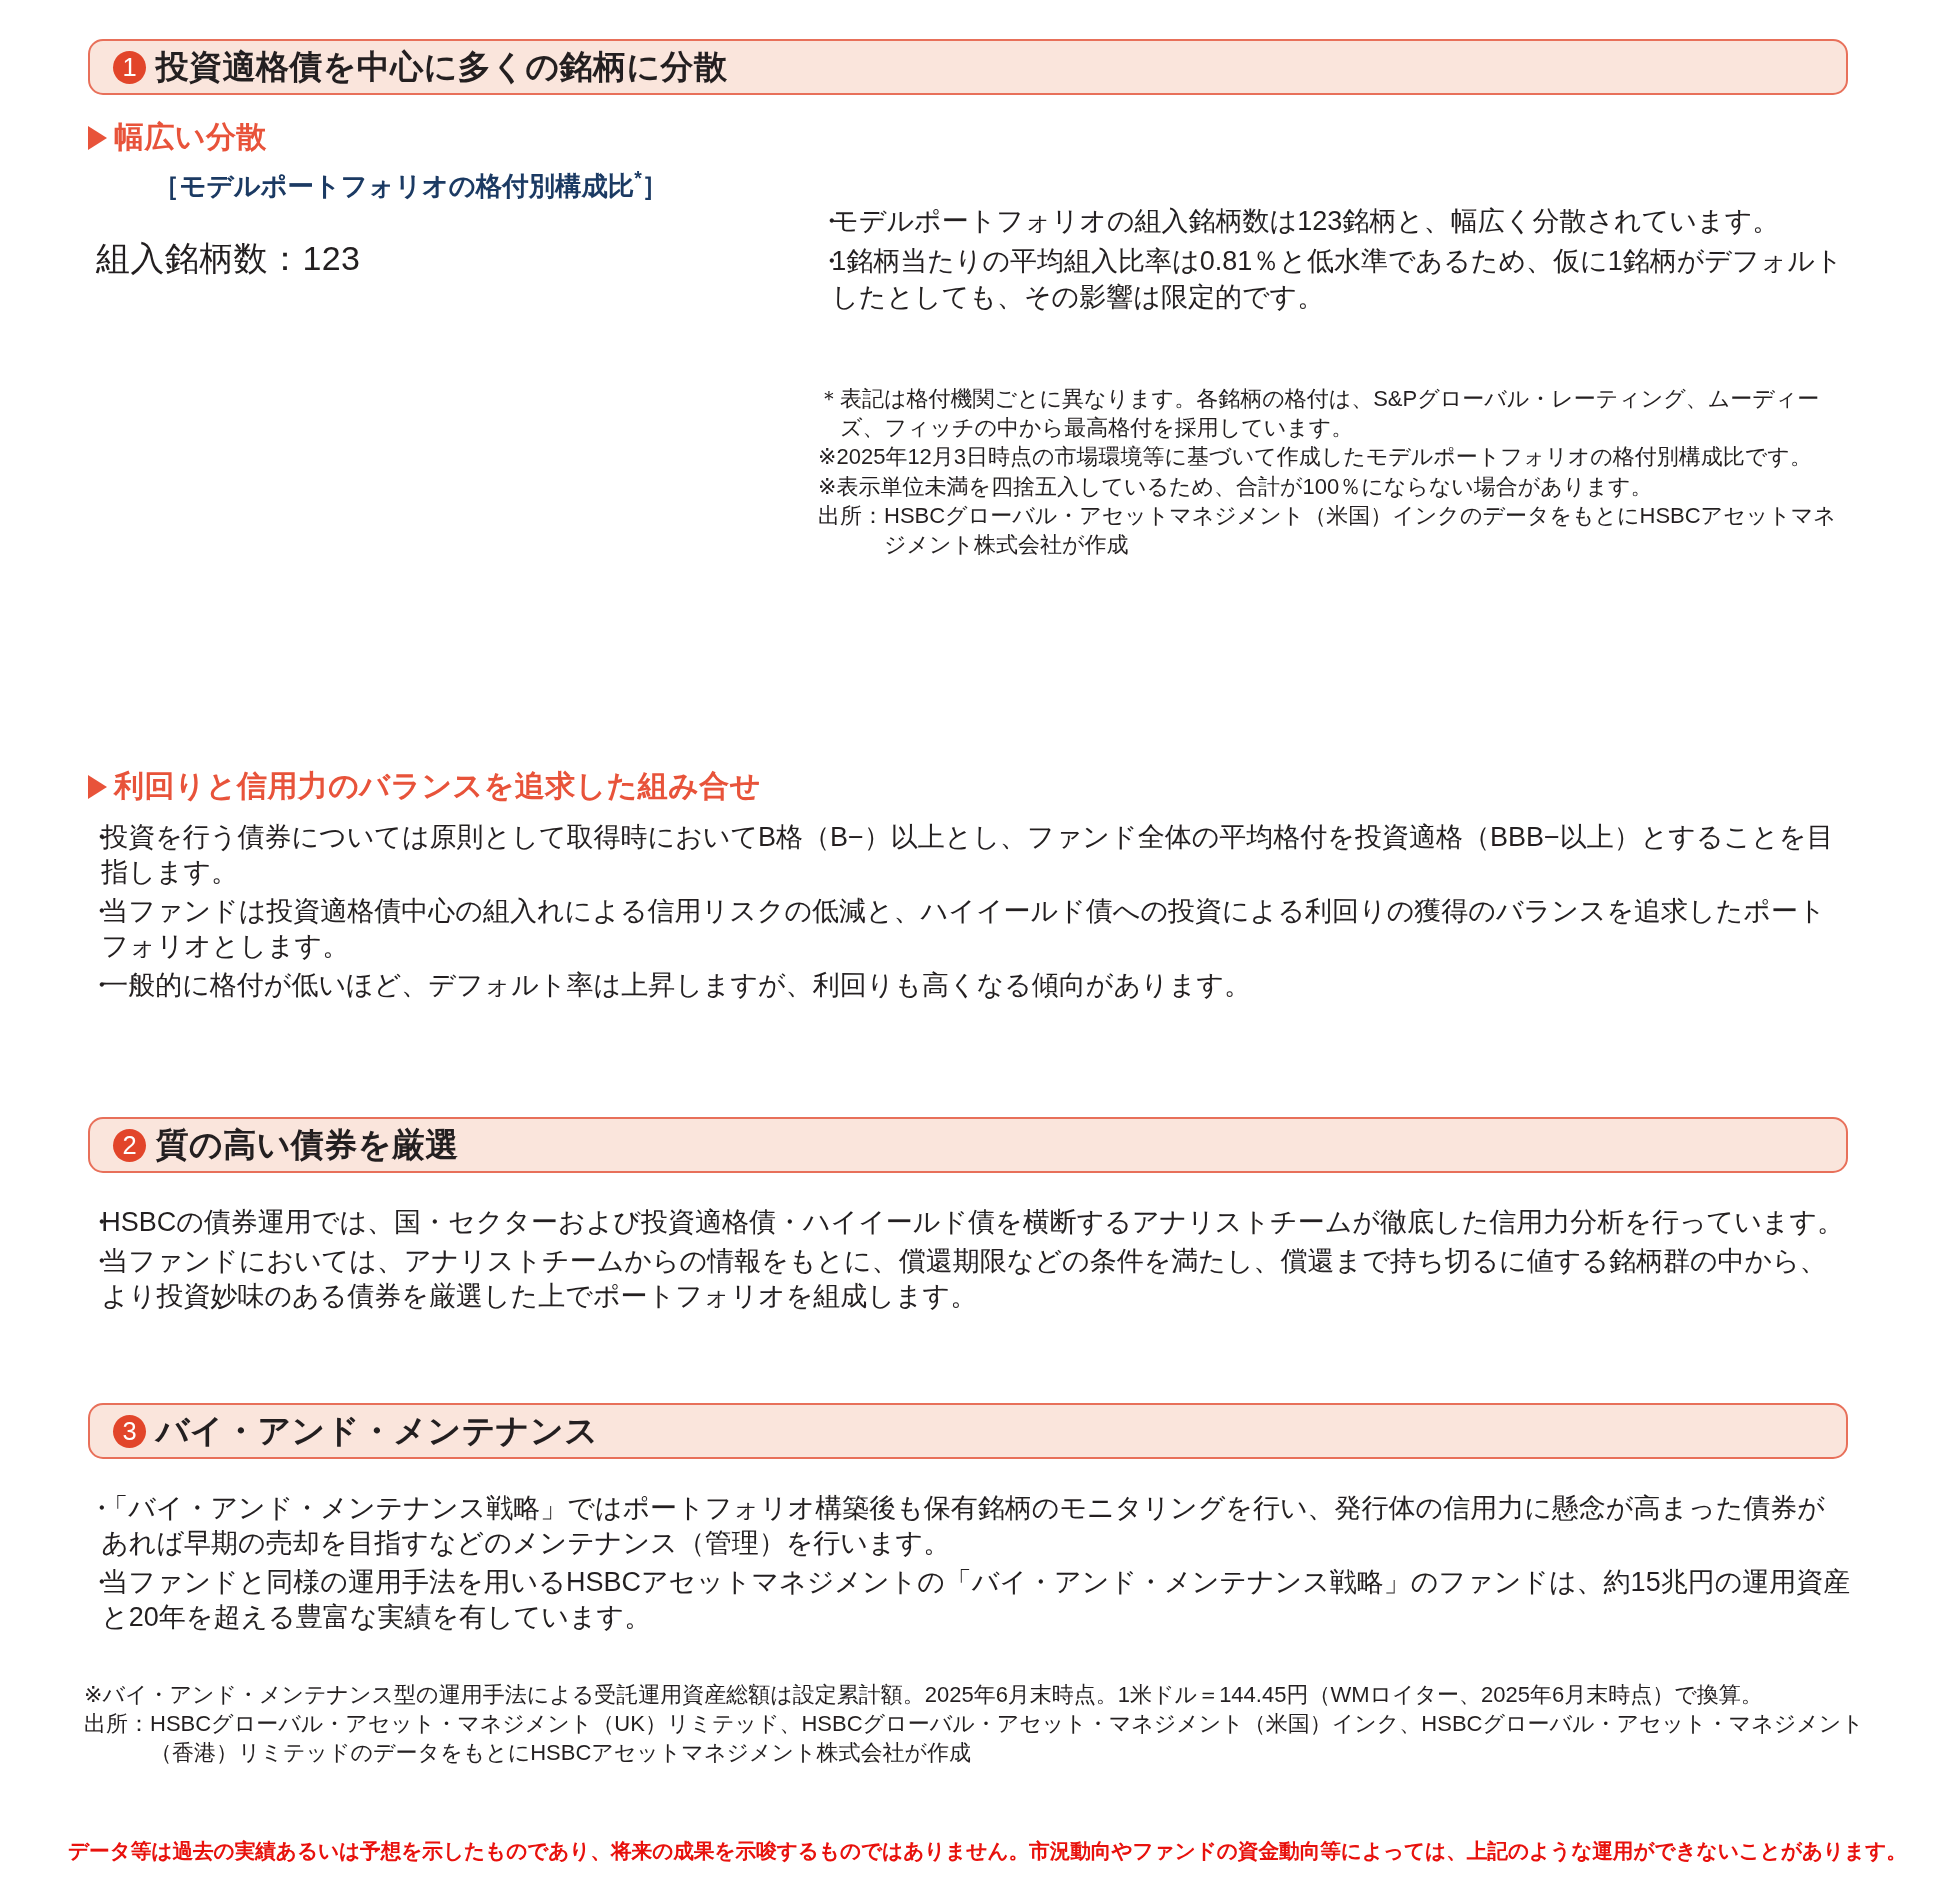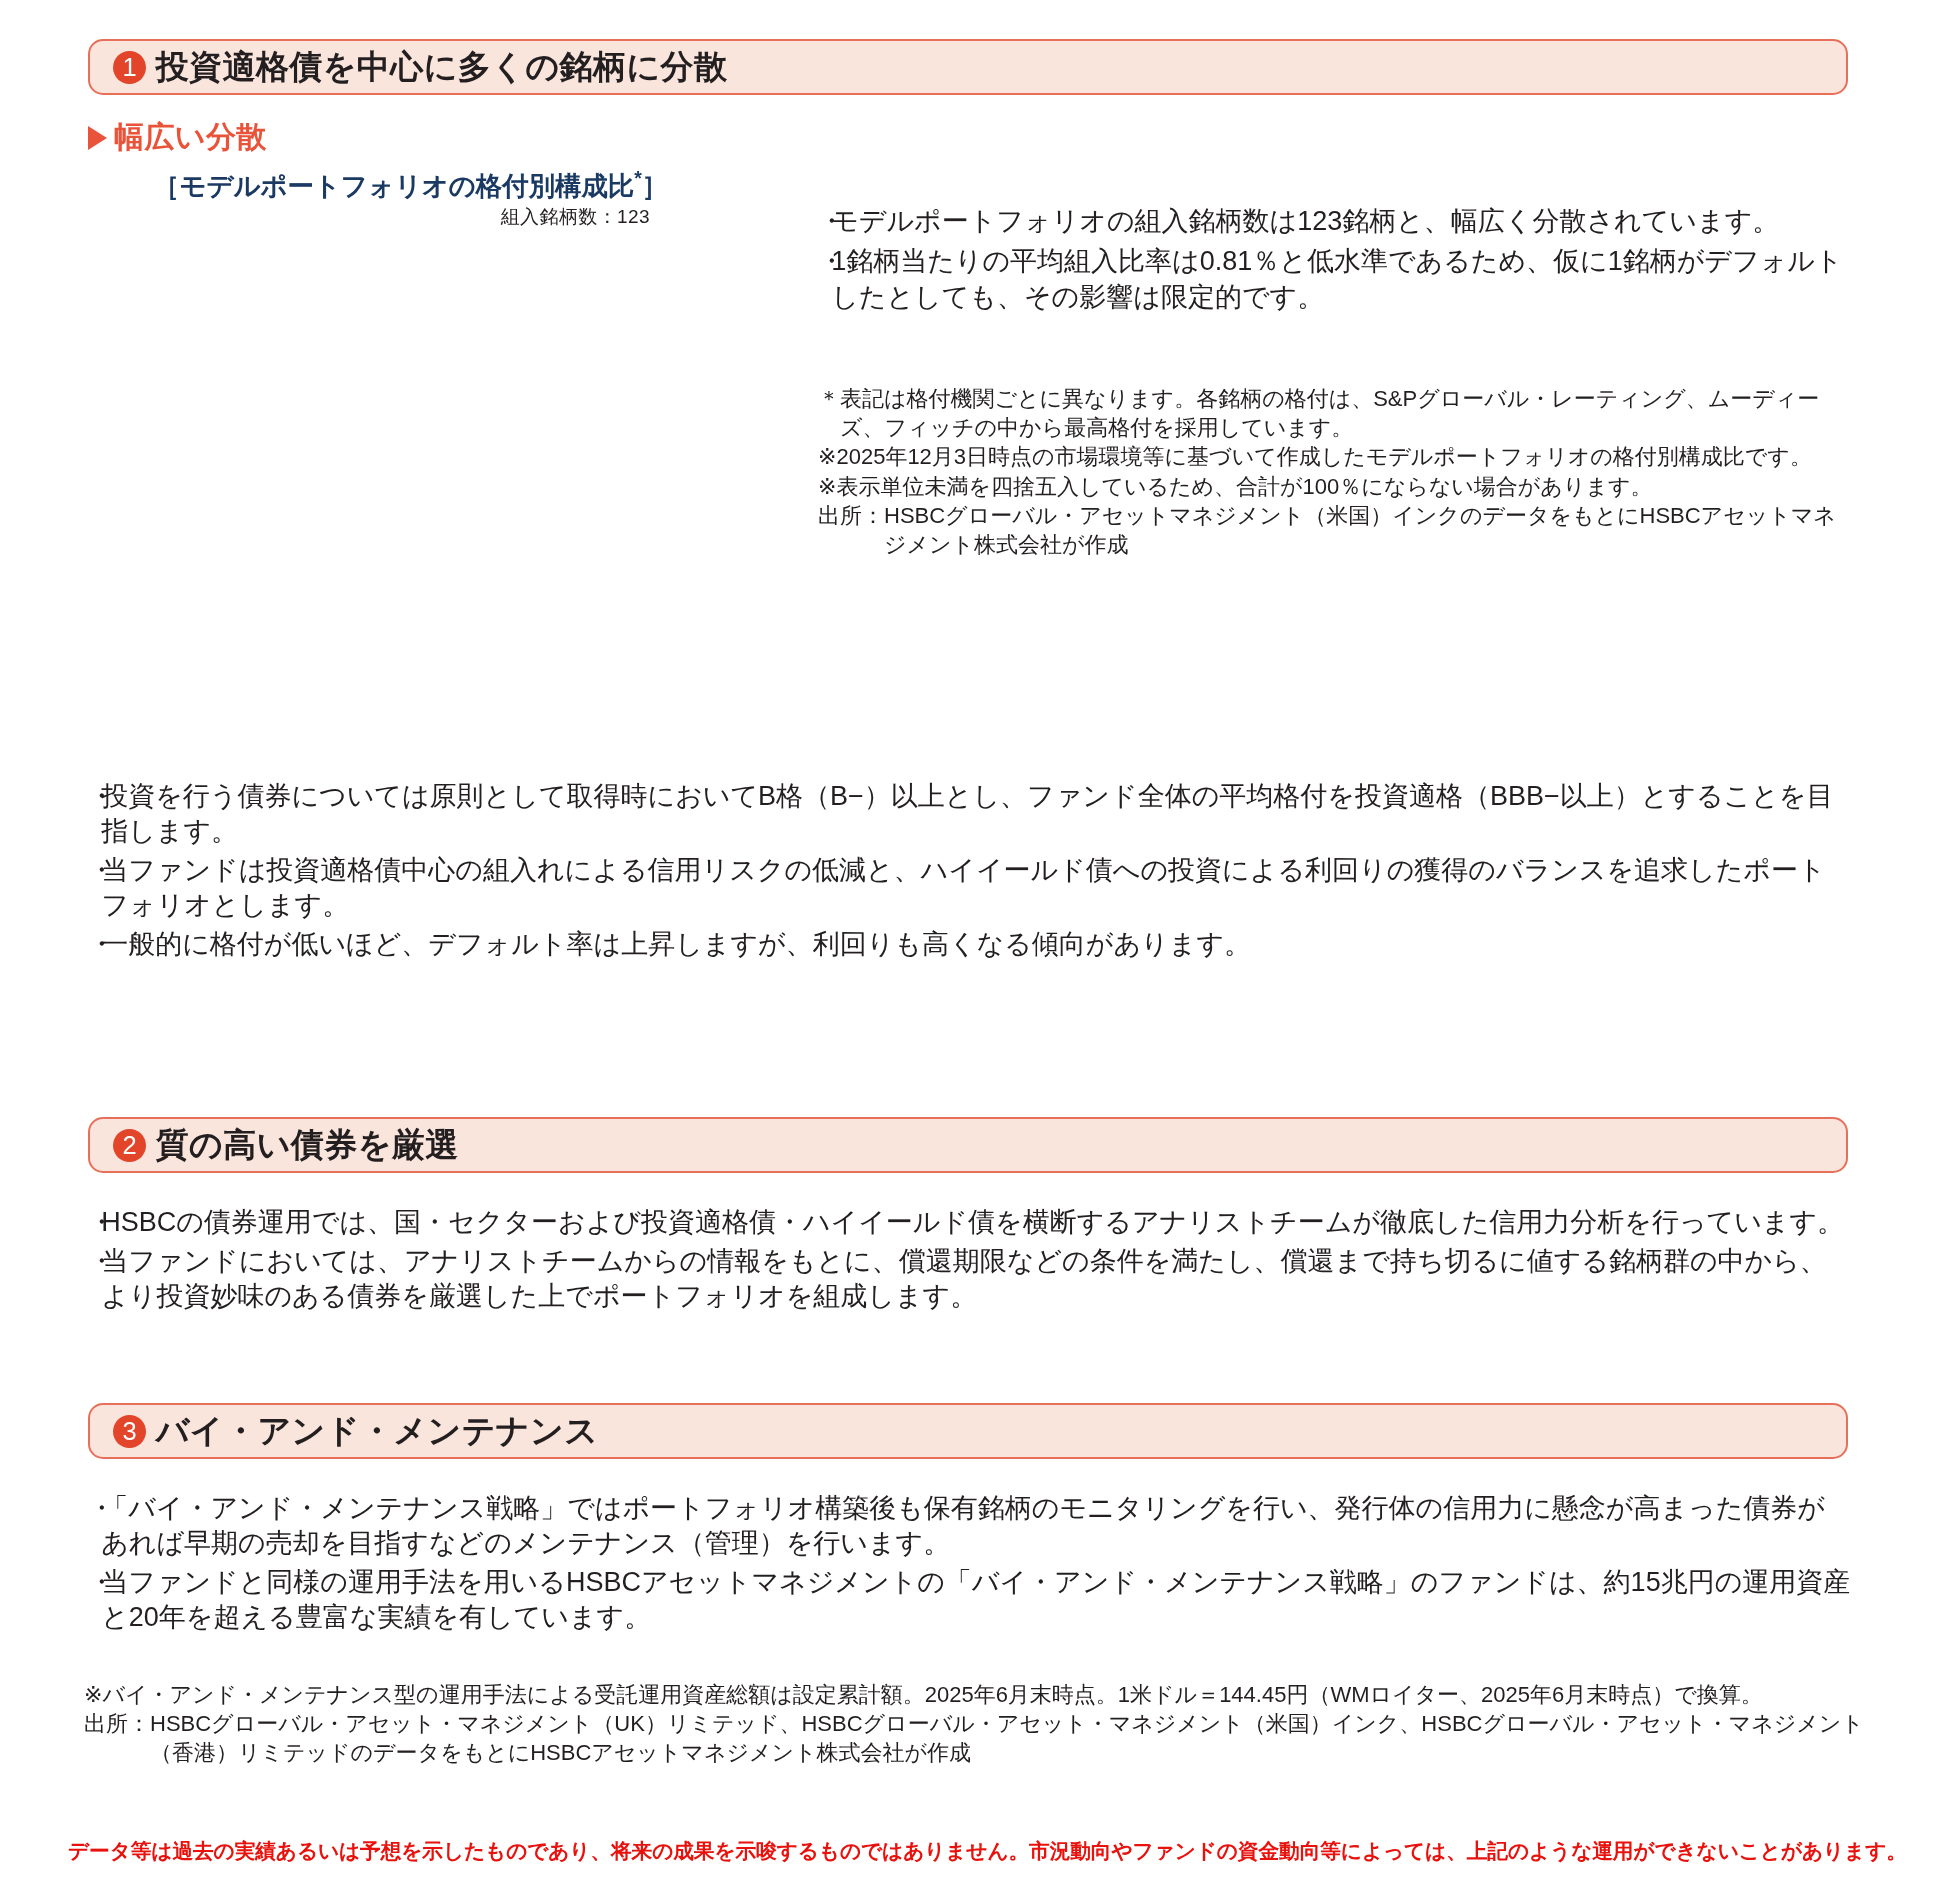--- a/index.html
+++ b/index.html
@@ -150,25 +150,26 @@
 
   .leader { position: absolute; background: #555; }
   
   .lead-b-h { left: 127px;  top: 80px; width: 141px; height: 1.8px; }
   .lead-b-v { left: 266px;  top: 80px; width: 1.8px;   height: 49px; }
   
   .lead-aa-h { left: 288px; top: 80px; width: 40px;  height: 1.8px; }
   .lead-aa-v { left: 288px; top: 80px; width: 1.8px;   height: 51px; }
 
   .pie-caption {
-    font-size: 19px;
-    text-align: right;
+    font-size: 34px;
+    text-align: left;
     width: 554px;
     margin-left: 0px;
     letter-spacing: 0.4px;
+    margin-top: 32px;
   }
 
   
   #sect1-right {
     position: absolute;
     left: 818px;
     top: 174px;
     width: 1038px;
     margin-top: 29px;
   }
@@ -257,20 +258,24 @@
         <span class="bd">表示単位未満を四捨五入しているため、合計が100％にならない場合があります。</span>
       </div>
       <div class="note-line">
         <span class="mk">出所：</span>
         <span class="bd">HSBCグローバル・アセットマネジメント（米国）インクのデータをもとにHSBCアセットマネジメント株式会社が作成</span>
       </div>
     </div>
   </div>
 
   <div id="sect1b">
+    <div class="sub-head">
+      <span class="tri"></span>
+      <span>利回りと信用力のバランスを追求した組み合せ</span>
+    </div>
     <div class="bullets">
       <div class="bullet">
         <span class="dot">・</span>
         <span class="txt">投資を行う債券については原則として取得時においてB格（B−）以上とし、ファンド全体の平均格付を投資適格（BBB−以上）とすることを目指します。</span>
       </div>
       <div class="bullet">
         <span class="dot">・</span>
         <span class="txt">当ファンドは投資適格債中心の組入れによる信用リスクの低減と、ハイイールド債への投資による利回りの獲得のバランスを追求したポートフォリオとします。</span>
       </div>
       <div class="bullet">

